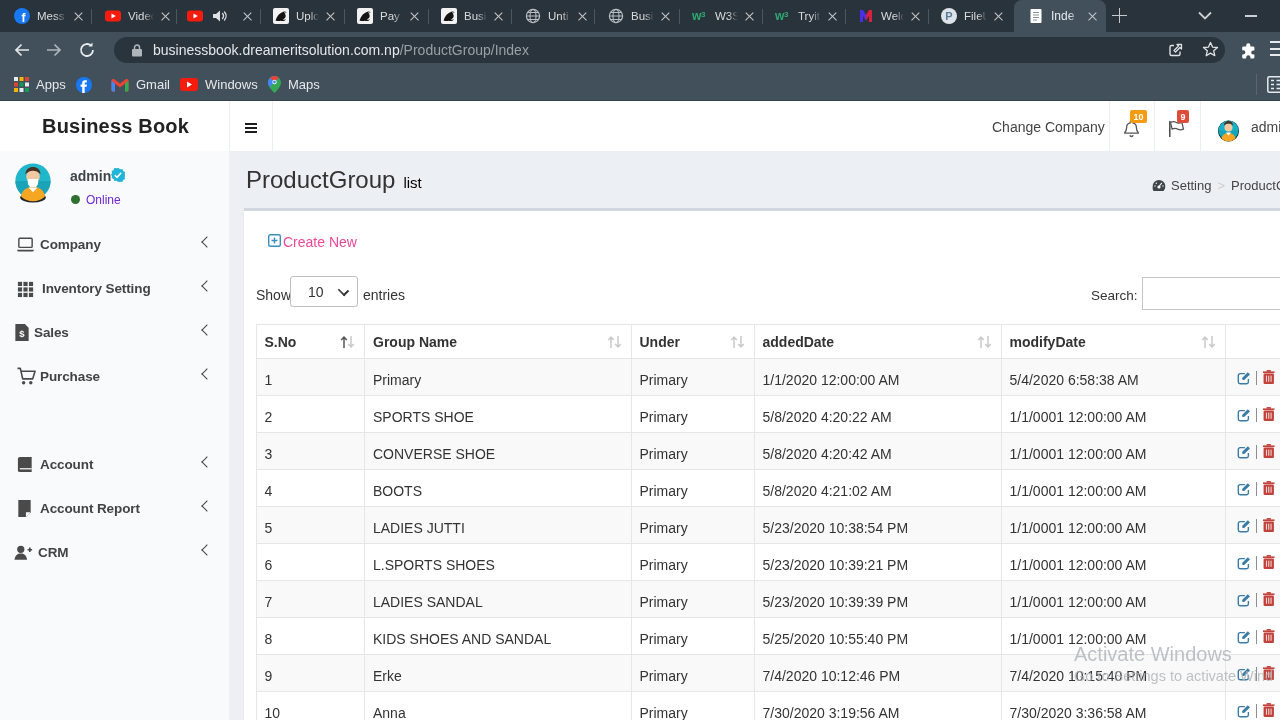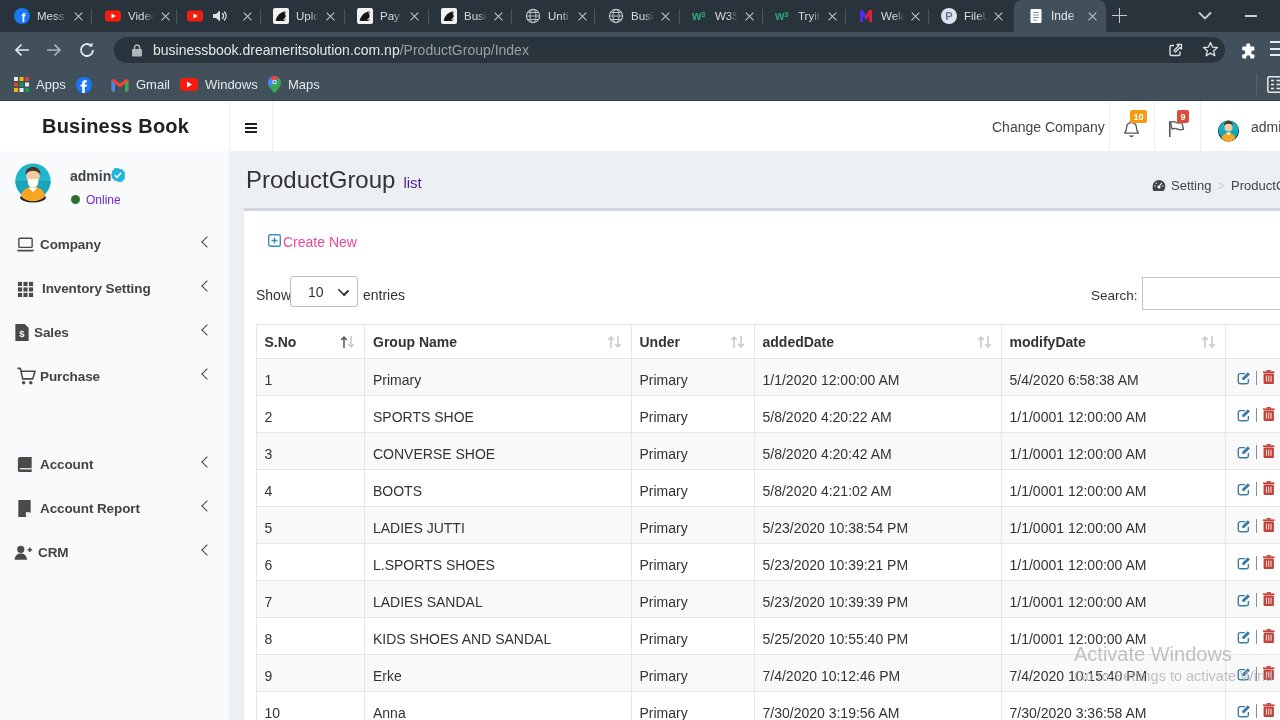--- a/index.html
+++ b/index.html
@@ -47,21 +47,21 @@
 #uonline .dot { display:inline-block; width:9px; height:9px; border-radius:50%; background:#2f6f2f; margin-right:6px; }
 .mitem { position:absolute; left:0; width:229px; height:44px; }
 .mitem .mic { position:absolute; left:16px; top:13px; width:19px; height:19px; color:#4a4a4a; }
 .mitem .mlb { position:absolute; left:40px; top:14.5px; font-size:13.5px; font-weight:bold; color:#434343; letter-spacing:-0.1px;text-align:center; }
 .mitem .chev { position:absolute; right:19px; top:13px; width:8px; height:16px; }
 .chev:before { content:""; position:absolute; left:1px; top:3px; width:7px; height:7px; border-left:1.8px solid #434343; border-bottom:1.8px solid #434343; transform:rotate(45deg); }
 
 
 #content { position:absolute; left:229px; top:151px; width:1051px; height:569px; background:#ecf0f5; }
 #ptitle { position:absolute; left:17px; top:15px; font-size:24px; color:#333; }
-#ptitle small { font-size:15px; color:#4c1d95; margin-left:8px; }
+#ptitle small { font-size:15px; color:#000000; margin-left:8px; }
 #crumb { position:absolute; left:923px; top:27px; font-size:13px; color:#444; white-space:nowrap; }
 #crumb .sep { color:#ccc; padding:0 6px; }
 #box { position:absolute; left:15px; top:57px; width:1071px; height:600px; background:#fff; border-top:3px solid #d2d6de; box-shadow:0 1px 1px rgba(0,0,0,0.1); }
 #createnew { position:absolute; left:39px; top:23px; color:#ec4899; font-size:14px; }
 #cnicon { position:absolute; left:24px; top:23px; width:13px; height:13px; }
 #showlab { position:absolute; left:12px; top:76px; font-size:14px; color:#333; }
 #entlab { position:absolute; left:119px; top:76px; font-size:14px; color:#333; }
 .selbox { position:absolute; left:46px; top:65px; width:68px; height:31px; border:1px solid #bfbfbf; border-radius:3px; background:#fff; }
 .selbox span { position:absolute; left:17px; top:7px; font-size:14px; color:#333; }
 .selbox:after { content:""; position:absolute; right:9px; top:9px; width:7px; height:7px; border-right:2px solid #333; border-bottom:2px solid #333; transform:rotate(45deg) scaleY(0.8); }

